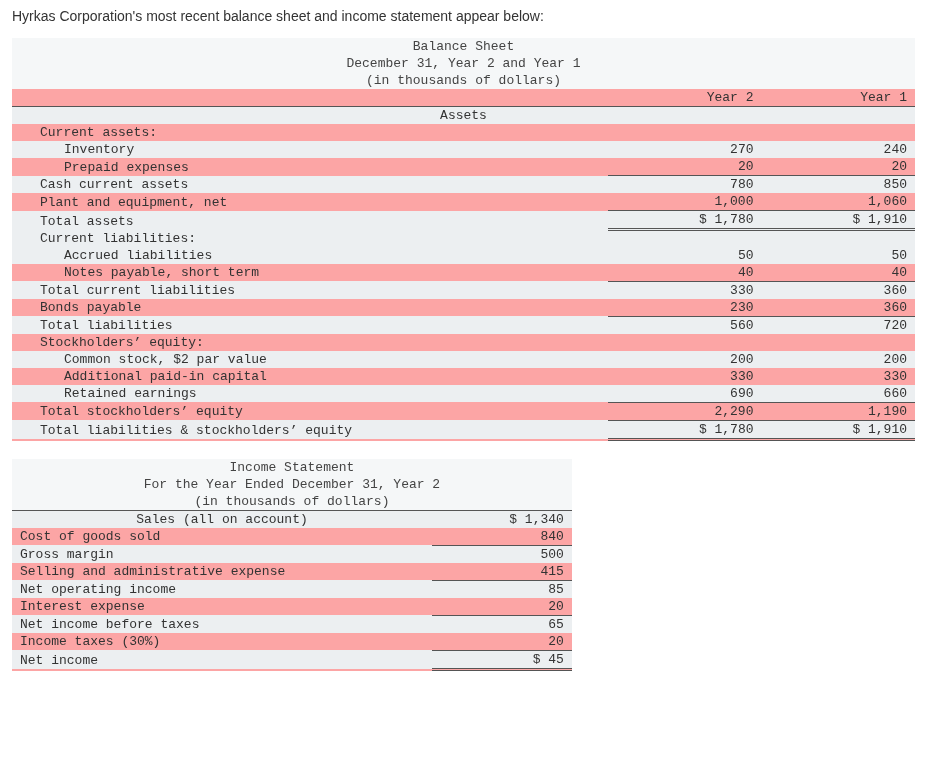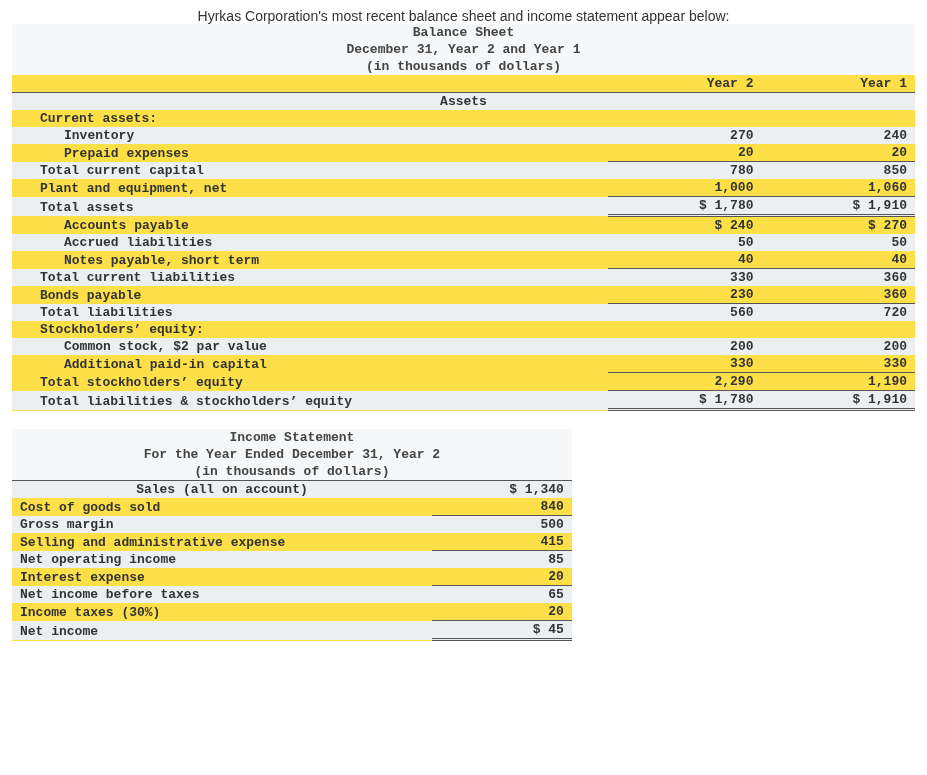--- a/index.html
+++ b/index.html
@@ -4,32 +4,31 @@
 <style>
 body {
   font-family: Arial, sans-serif;
   font-size: 14px;
   color: #333;
   padding: 8px 12px;
   margin: 0;
   background: #fff;
 }
 .intro {
-  text-align: center;
+  margin-bottom: 14px;
 }
 .mono {
   font-family: "Courier New", monospace;
   font-size: 13px;
 }
 .sheet {
-  background: #fde047;
+  background: #fca5a5;
   border-collapse: collapse;
   width: 100%;
   margin-bottom: 18px;
-  font-weight: bold;
 }
 .sheet td {
   padding: 1px 8px;
   vertical-align: bottom;
 }
 .sheet tr.alt {
   background: #eceff1;
   margin-left: 24px;
 }
 .title-row td {
@@ -88,38 +87,38 @@
         <td class="indent2">Inventory</td>
         <td class="num">270</td>
         <td class="num">240</td>
       </tr>
   <tr>
         <td class="indent2">Prepaid expenses</td>
         <td class="num">20</td>
         <td class="num">20</td>
       </tr>
   <tr class="alt">
-        <td class="indent1">Total current capital</td>
+        <td class="indent1">Cash current assets</td>
         <td class="num bt">780</td>
         <td class="num bt">850</td>
       </tr>
   <tr>
         <td class="indent1">Plant and equipment, net</td>
         <td class="num">1,000</td>
         <td class="num">1,060</td>
       </tr>
   <tr class="alt">
         <td class="indent1">Total assets</td>
         <td class="num bb-dbl">$ 1,780</td>
         <td class="num bb-dbl">$ 1,910</td>
       </tr>
-  <tr>
-        <td class="indent2">Accounts payable</td>
-        <td class="num">$ 240</td>
-        <td class="num">$ 270</td>
+  <tr class="alt">
+        <td class="indent1">Current liabilities:</td>
+        <td class="num"></td>
+        <td class="num"></td>
       </tr>
   <tr class="alt">
         <td class="indent2">Accrued liabilities</td>
         <td class="num">50</td>
         <td class="num">50</td>
       </tr>
   <tr>
         <td class="indent2">Notes payable, short term</td>
         <td class="num">40</td>
         <td class="num">40</td>
@@ -146,20 +145,25 @@
       </tr>
   <tr class="alt">
         <td class="indent2">Common stock, $2 par value</td>
         <td class="num">200</td>
         <td class="num">200</td>
       </tr>
   <tr>
         <td class="indent2">Additional paid-in capital</td>
         <td class="num">330</td>
         <td class="num">330</td>
+      </tr>
+  <tr class="alt">
+        <td class="indent2">Retained earnings</td>
+        <td class="num">690</td>
+        <td class="num">660</td>
       </tr>
   <tr>
         <td class="indent1">Total stockholders’ equity</td>
         <td class="num bt">2,290</td>
         <td class="num bt">1,190</td>
       </tr>
   <tr class="alt">
         <td class="indent1">Total liabilities &amp; stockholders’ equity</td>
         <td class="num bb-dbl">$ 1,780</td>
         <td class="num bb-dbl">$ 1,910</td>

